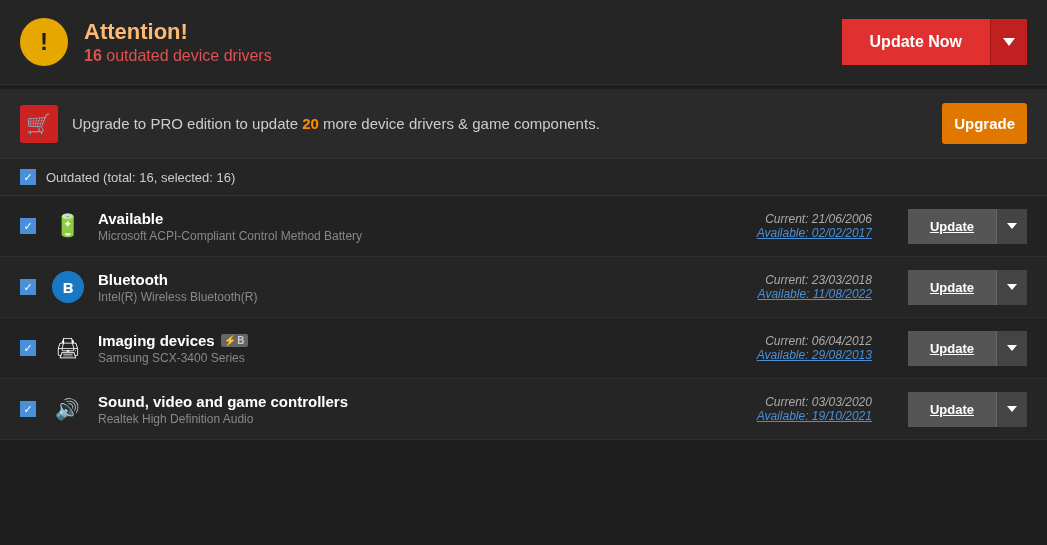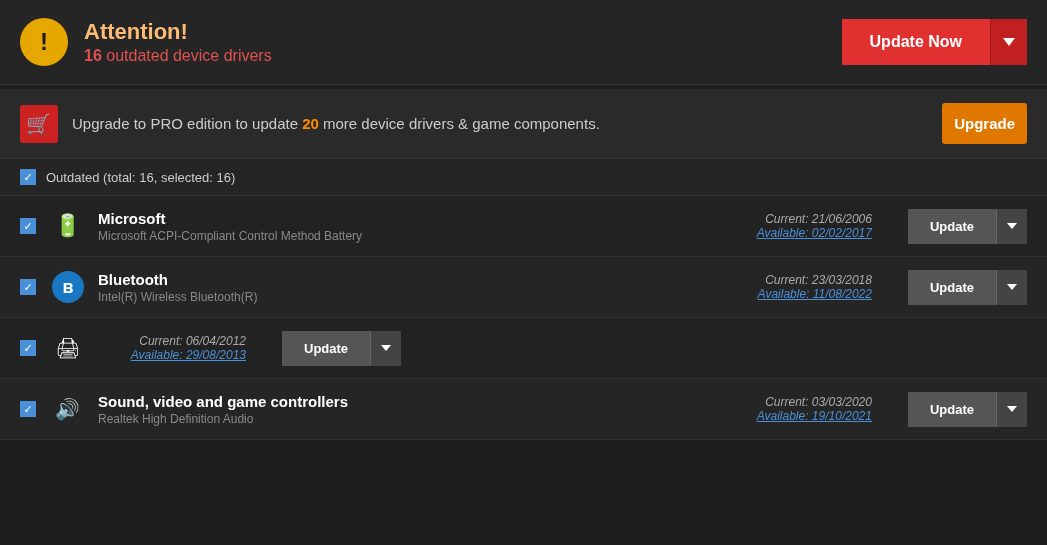--- a/index.html
+++ b/index.html
@@ -223,20 +223,21 @@
       min-width: 160px;
       font-style: italic;
     }
     .driver-version .available {
       color: #4a90d9;
       text-decoration: underline;
     }
     .driver-update-group {
       display: flex;
       align-items: stretch;
+      text-decoration: underline;
     }
     .driver-update-btn {
       background: #555555;
       color: #ffffff;
       border: none;
       padding: 10px 22px;
       font-size: 13px;
       font-weight: bold;
       cursor: pointer;
       min-width: 80px;
@@ -313,21 +314,21 @@
   <span class="outdated-label">Outdated (total: 16, selected: 16)</span>
 </div>
 
 <div>
 
   <div class="driver-row">
     <div class="driver-checkbox"></div>
     <div class="driver-icon">🔋</div>
     <div class="driver-info">
       <div class="driver-name">
-        <span>Microsoft</span>
+        <span>Available</span>
       </div>
       <div class="driver-subname">Microsoft ACPI-Compliant Control Method Battery</div>
     </div>
     <div class="driver-version">
       <div>Current: 21/06/2006</div>
       <div class="available">Available: 02/02/2017</div>
     </div>
     <div class="driver-update-group">
       <button class="driver-update-btn">Update</button>
       <button class="driver-update-dropdown">
@@ -355,20 +356,27 @@
       <button class="driver-update-btn">Update</button>
       <button class="driver-update-dropdown">
         <div class="chevron-down-sm"></div>
       </button>
     </div>
   </div>
 
   <div class="driver-row">
     <div class="driver-checkbox"></div>
     <div class="driver-icon icon-imaging">🖨</div>
+    <div class="driver-info">
+      <div class="driver-name">
+        <span>Imaging devices</span>
+        <span class="badge" style="font-size:10px;background:#666;padding:1px 4px;border-radius:2px;color:#ccc;">⚡B</span>
+      </div>
+      <div class="driver-subname">Samsung SCX-3400 Series</div>
+    </div>
     <div class="driver-version">
       <div>Current: 06/04/2012</div>
       <div class="available">Available: 29/08/2013</div>
     </div>
     <div class="driver-update-group">
       <button class="driver-update-btn">Update</button>
       <button class="driver-update-dropdown">
         <div class="chevron-down-sm"></div>
       </button>
     </div>

